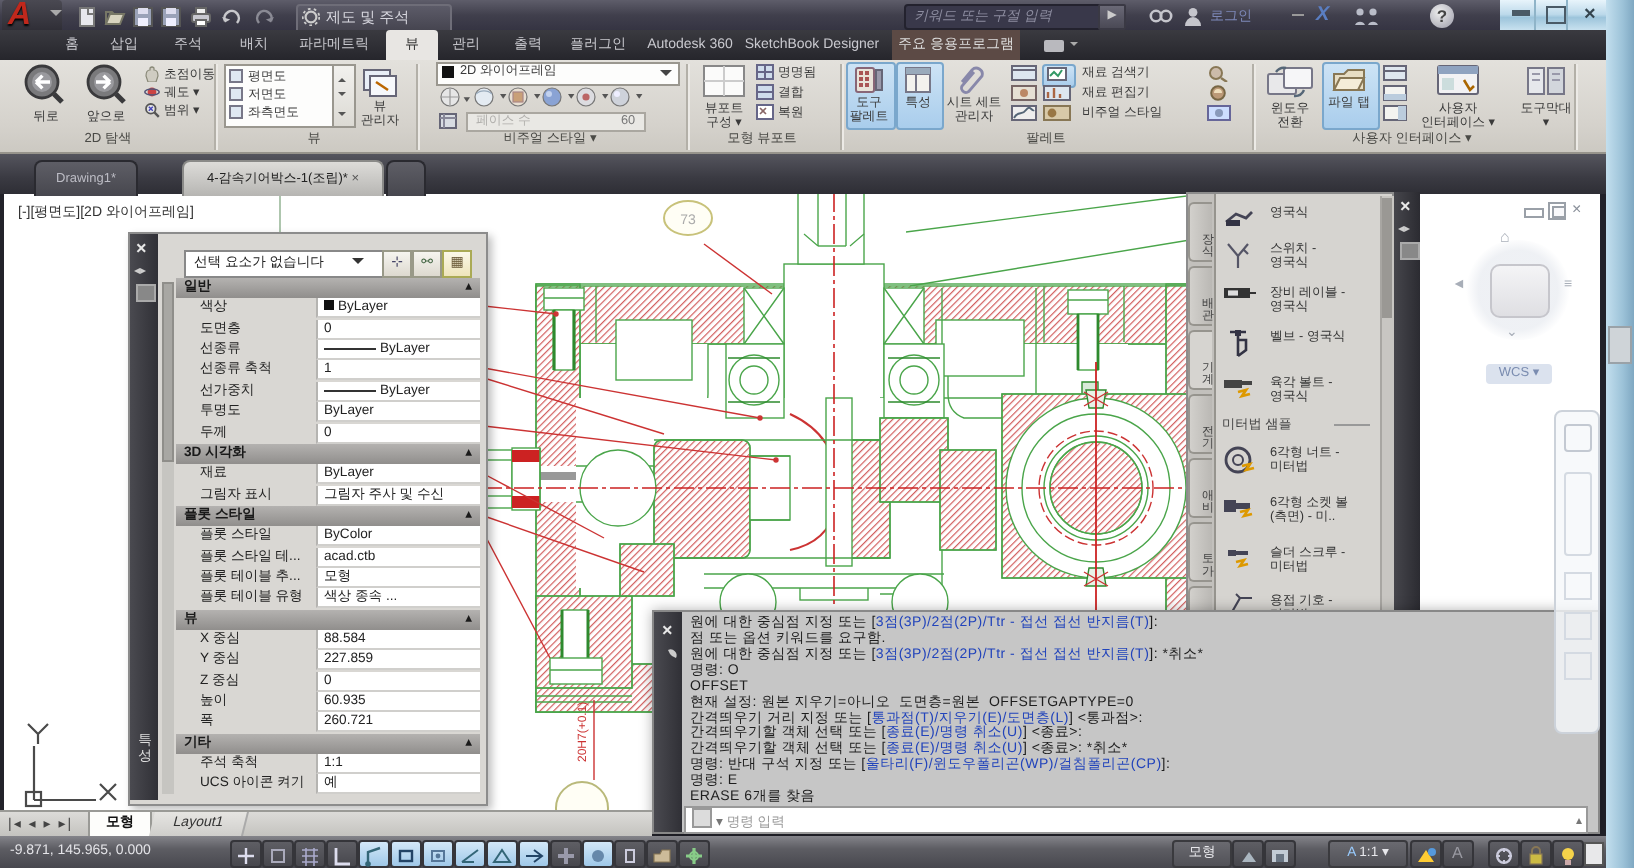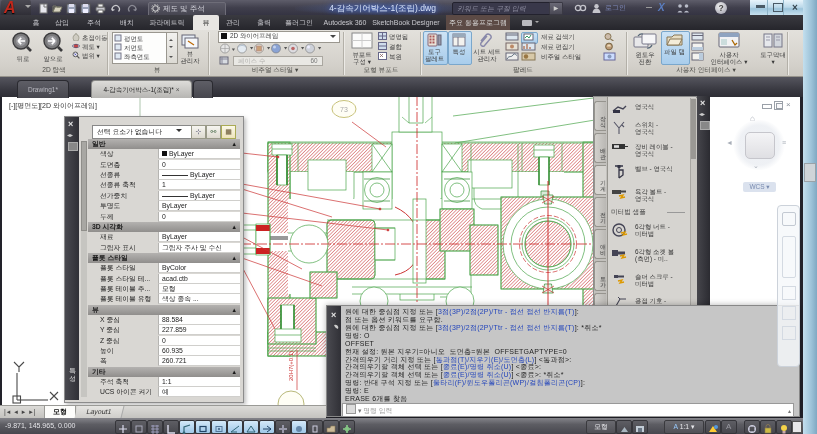--- a/index.html
+++ b/index.html
@@ -290,21 +290,20 @@
     </svg>
   <svg class="qicon" style="left:127px" viewBox="0 0 11 11">
       <path d="M2.5 8.5 A3.6 3.6 0 1 1 8.5 7.5" fill="none" stroke="#8a8a94" stroke-width="1.3"></path>
       <path d="M10 5.5 l-1.5 2.8-2.6-1.6z" fill="#8a8a94"></path>
     </svg>
   <div id="wspill" class="abs">제도 및 주석</div>
   <svg class="qicon" style="left:151px;top:4px;width:9px;height:9px" viewBox="0 0 10 10">
       <circle cx="5" cy="5" r="3" fill="none" stroke="#ccc" stroke-width="1.2"></circle>
       <circle cx="5" cy="5" r="4.6" fill="none" stroke="#ccc" stroke-width="1" stroke-dasharray="1.5 1.8"></circle>
     </svg>
-  <div id="title-glow" class="abs">4-감속기어박스-1(조립).dwg</div>
   <div id="searchbox" class="abs">키워드 또는 구절 입력</div>
   <div class="abs" style="left:549px;top:2px;width:12px;height:11px;background:linear-gradient(#6a6976,#4a4955);border:1px solid #3a3944;border-radius:1px;color:#ccc;font-size:6px;text-align:center;line-height:11px;">▶</div>
   <svg class="qicon" style="left:574px;top:3px;width:13px;height:11px" viewBox="0 0 13 11">
       <circle cx="4" cy="5" r="2.6" fill="none" stroke="#c5c5cc" stroke-width="1.3"></circle>
       <circle cx="9" cy="5" r="2.6" fill="none" stroke="#c5c5cc" stroke-width="1.3"></circle>
       <path d="M6.6 5h-0.2" stroke="#c5c5cc"></path>
     </svg>
   <svg class="qicon" style="left:591px;top:3px;width:11px;height:11px" viewBox="0 0 11 11">
       <circle cx="5.5" cy="3.2" r="2.2" fill="#c5c5cc"></circle>
       <path d="M1.5 10 a4 4.5 0 0 1 8 0z" fill="#c5c5cc"></path>

